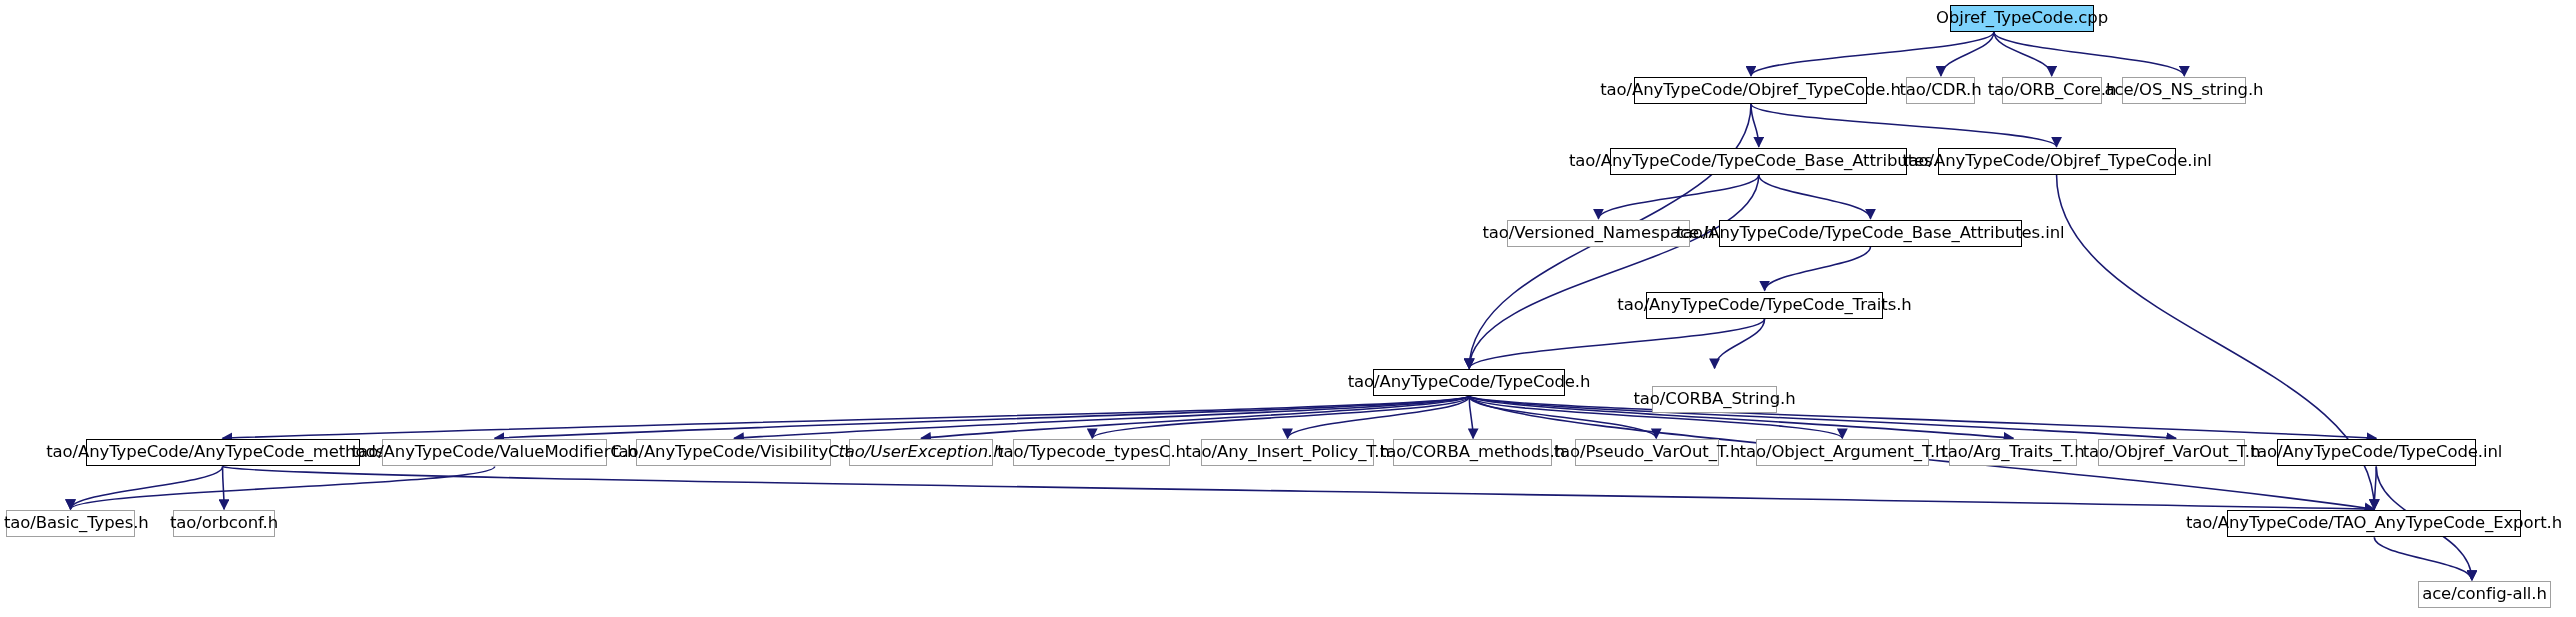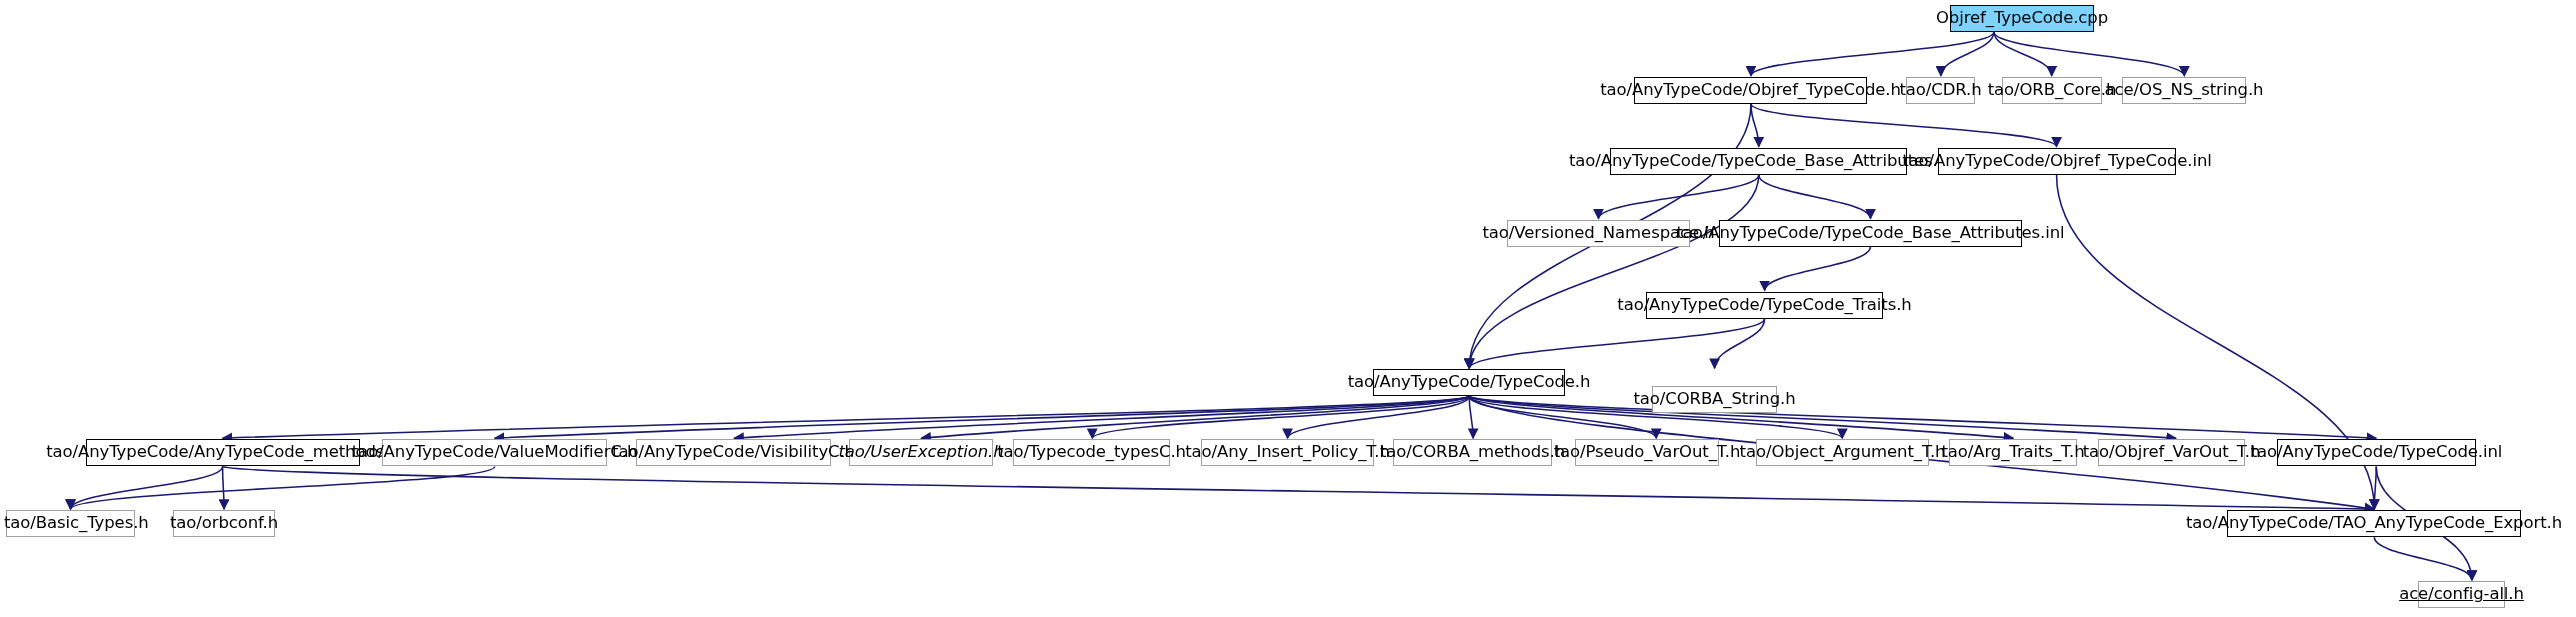--- a/index.html
+++ b/index.html
@@ -173,18 +173,18 @@
       </div>
       <div class="node" style="left: 5.8px; top: 510px; width: 129px; padding-left: 12px;">
         <span class="node-label">tao/Basic_Types.h</span>
       </div>
       <div class="node" style="left: 173px; top: 510px; width: 102px;">
         <span class="node-label">tao/orbconf.h</span>
       </div>
       <div class="node strong" style="left: 2227px; top: 510px; width: 294px;">
         <span class="node-label">tao/AnyTypeCode/TAO_AnyTypeCode_Export.h</span>
       </div>
-      <div class="node" style="left: 2418px; top: 581px; width: 87px; text-decoration: underline;">
+      <div class="node" style="left: 2418px; top: 581px; width: 133px;">
         <span class="node-label">ace/config-all.h</span>
       </div>
     </div>
 </div>
 
 
 </body></html>

